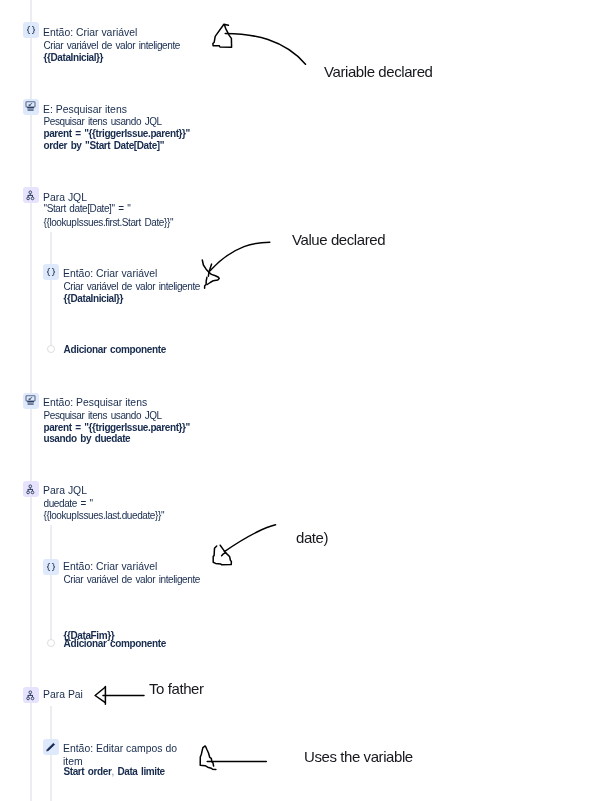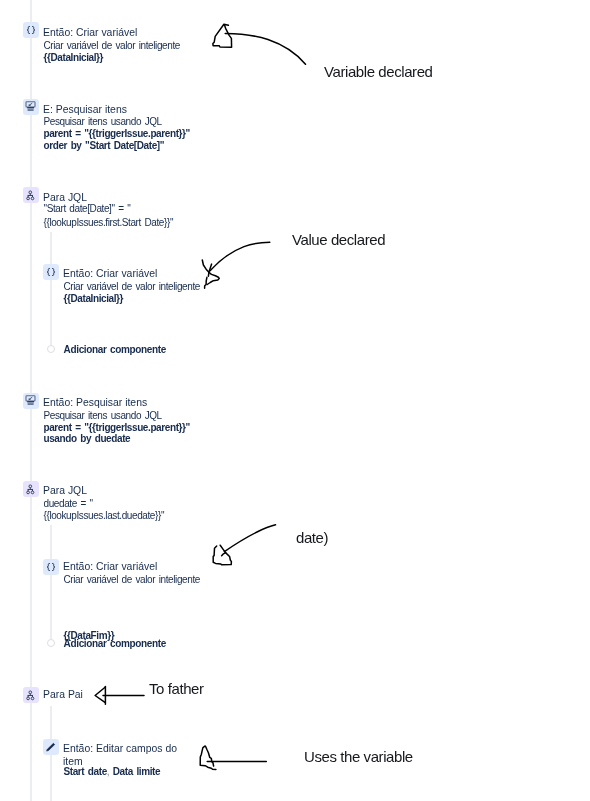--- a/index.html
+++ b/index.html
@@ -161,21 +161,21 @@
 
   <div class="ico blue" style="left:43px;top:739px;">
     <svg viewBox="0 0 32 32">
         <g fill="#15294d">
       <path d="M20.8 8.6 L23.4 11.2 L11.0 23.0 L7.2 24.2 L8.6 20.6 Z" stroke="#15294d" stroke-width="1.2" stroke-linejoin="round"></path>
     </g>
       </svg>
   </div>
   <div class="ttl" style="left:62.6px;top:742.2px;">Então: Editar campos do</div>
   <div class="ttl" style="left:62.6px;top:754.9px;">item</div>
-  <div class="sub b" style="left:63.5px;top:766.3px;"><span>Start date</span><span class="sep">, </span><span>Data limite</span></div>
+  <div class="sub b" style="left:63.5px;top:766.3px;"><span>Start order</span><span class="sep">, </span><span>Data limite</span></div>
 
   <svg class="draw" viewBox="0 0 590 801">
     <g fill="none" stroke="#000000" stroke-width="1.5" stroke-linecap="round" stroke-linejoin="round">
       <path d="M228.4 25.3 L223.9 24.2 L215.2 36.4 L214.2 42.2 L212.9 43.6 L213.1 45.7 L219.2 45.7 L219.9 47.0 L231.6 47.3 L231.4 38.4 L229.2 35.4 L225.6 28.3 L224.3 24.6"></path>
       <path d="M225.2 33.4 C 240 33.6, 255 35.2, 268 39.5 C 283 44.6, 297 54, 305.5 64.3"></path>
 
       <path d="M202.3 260.0 L203.4 265.0 L206.1 269.2 L208.9 272.3 L208.4 276.2"></path>
       <path d="M211.6 264.1 L210.2 268.3 L208.9 272.3"></path>
       <path d="M208.9 272.3 L211.4 274.4 L215.4 275.8 L218.4 277.2 L219.2 278.4 L217.8 280.0 L213.3 280.7 L210.2 282.5 L207.2 284.5"></path>
       <path d="M206.9 277.3 L206.2 281.0 L206.1 284.5 L204.7 285.8 L204.6 288.3"></path>

